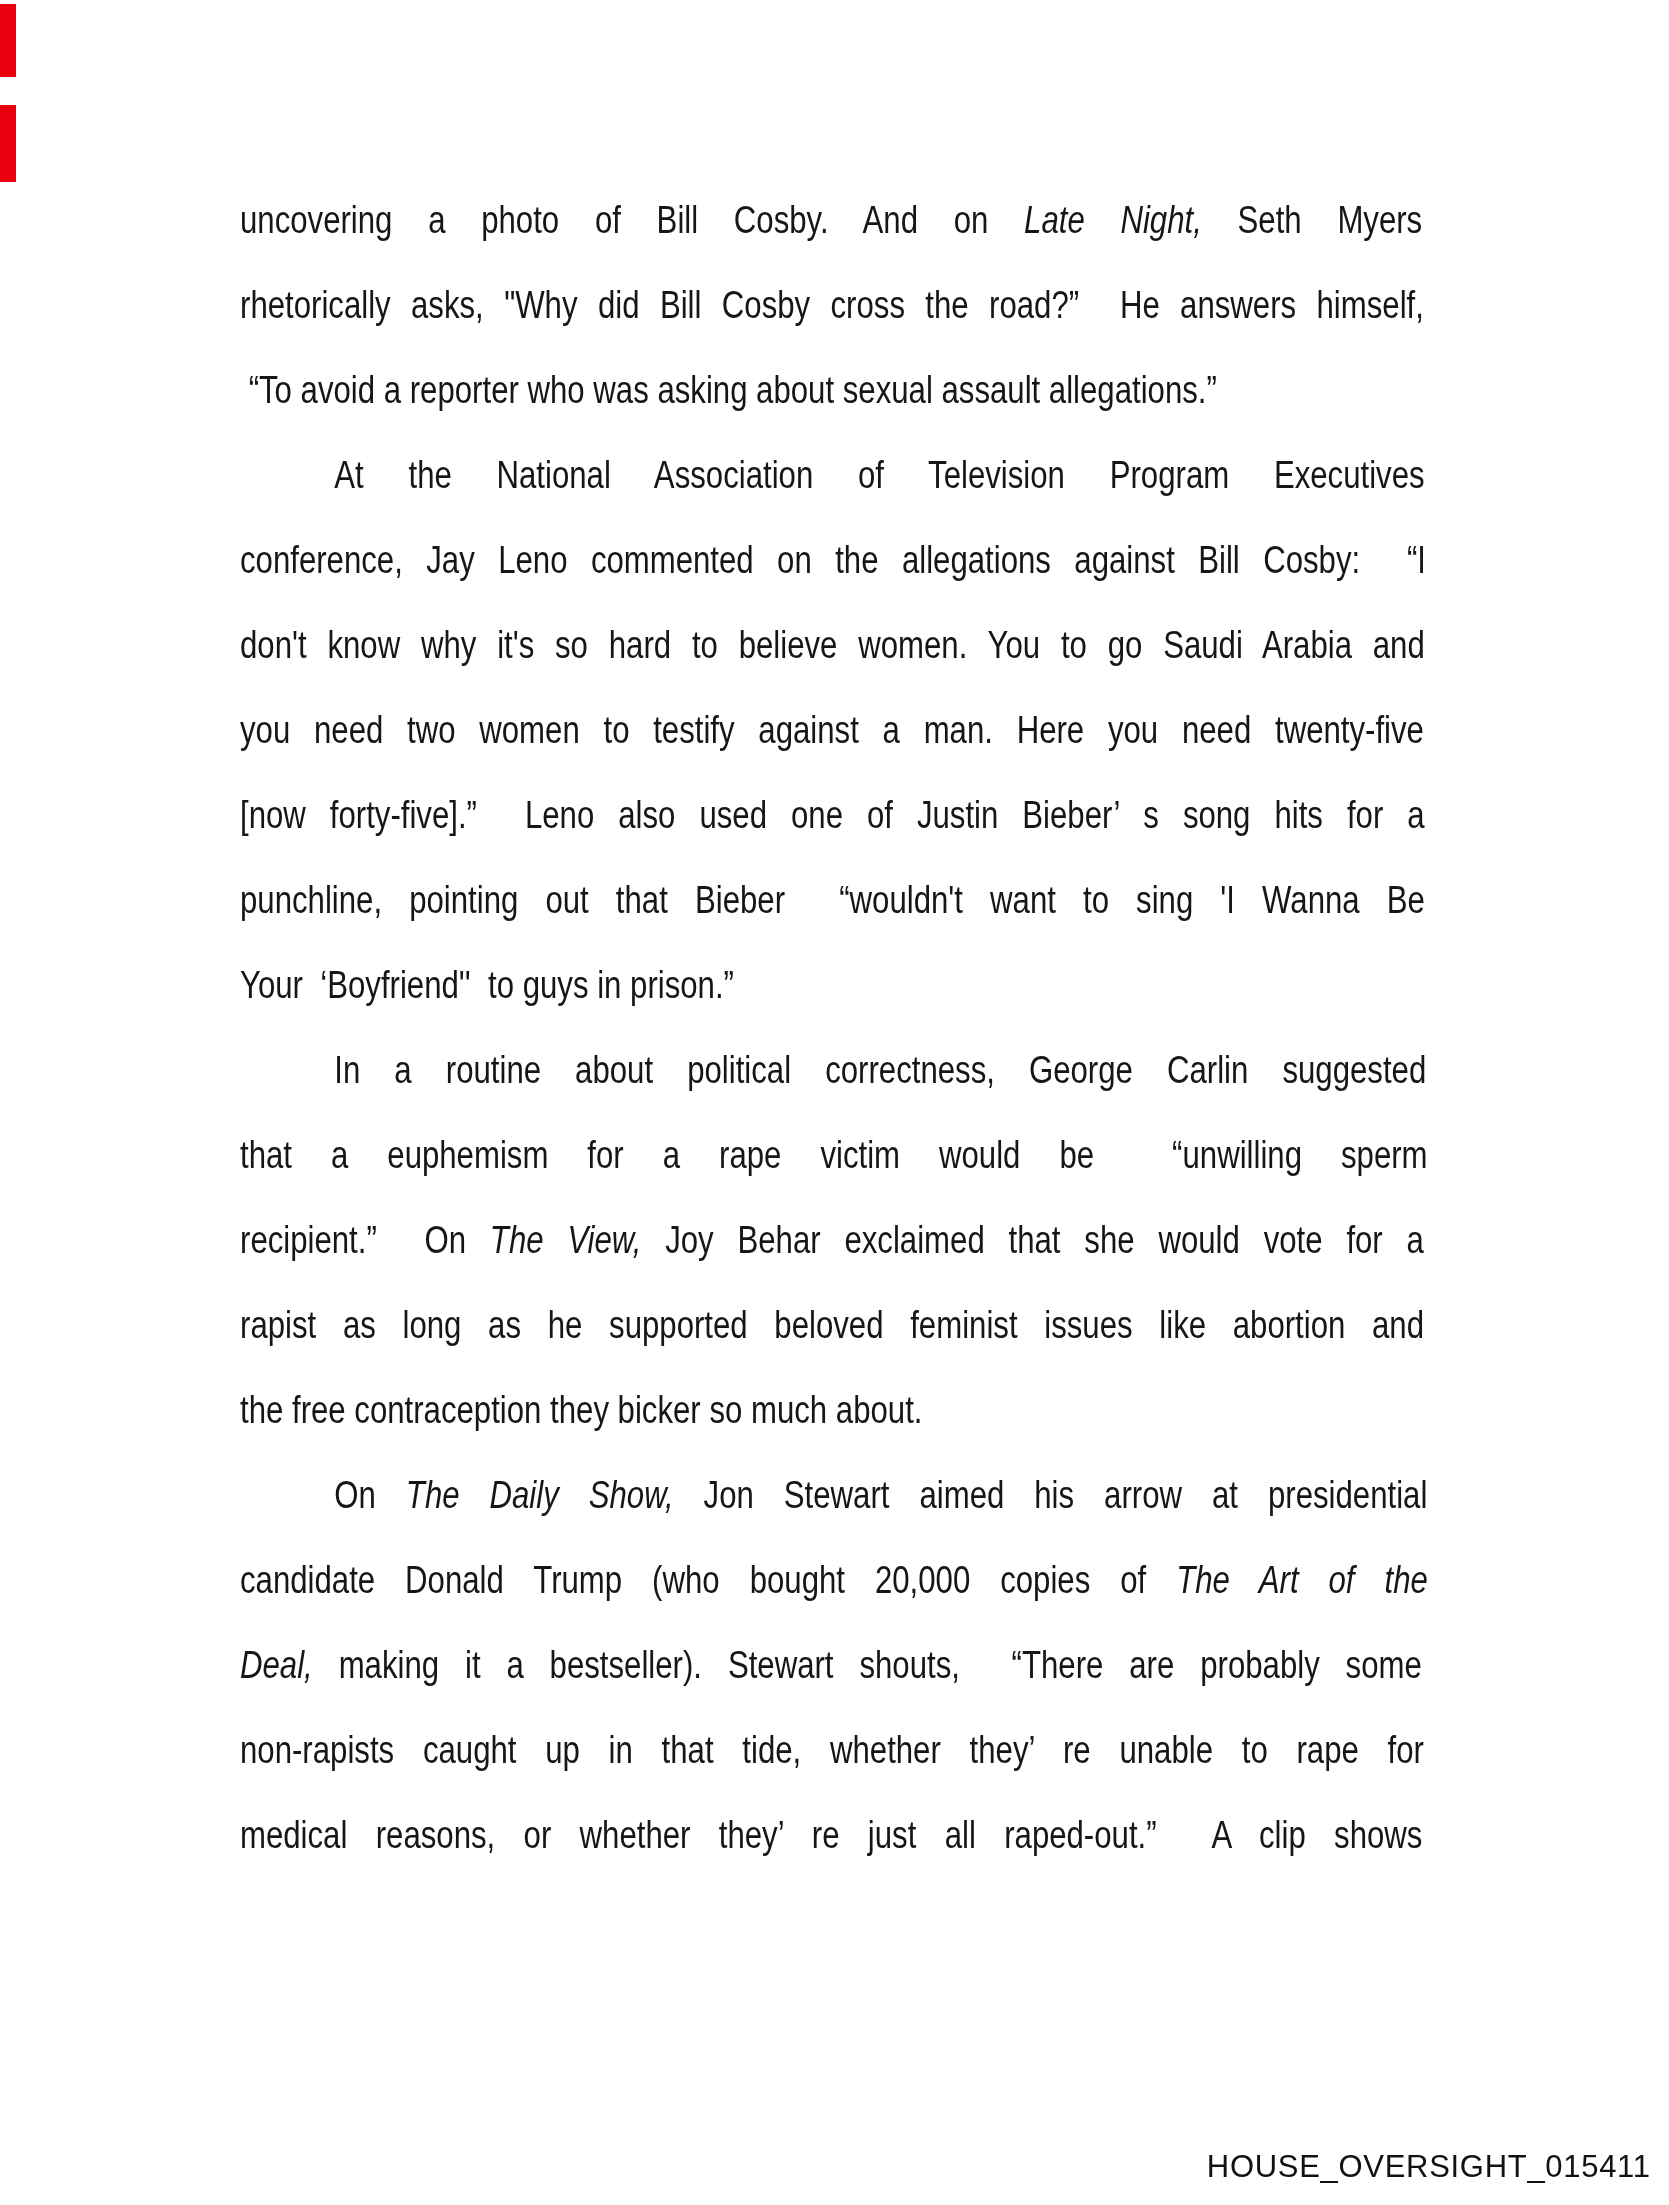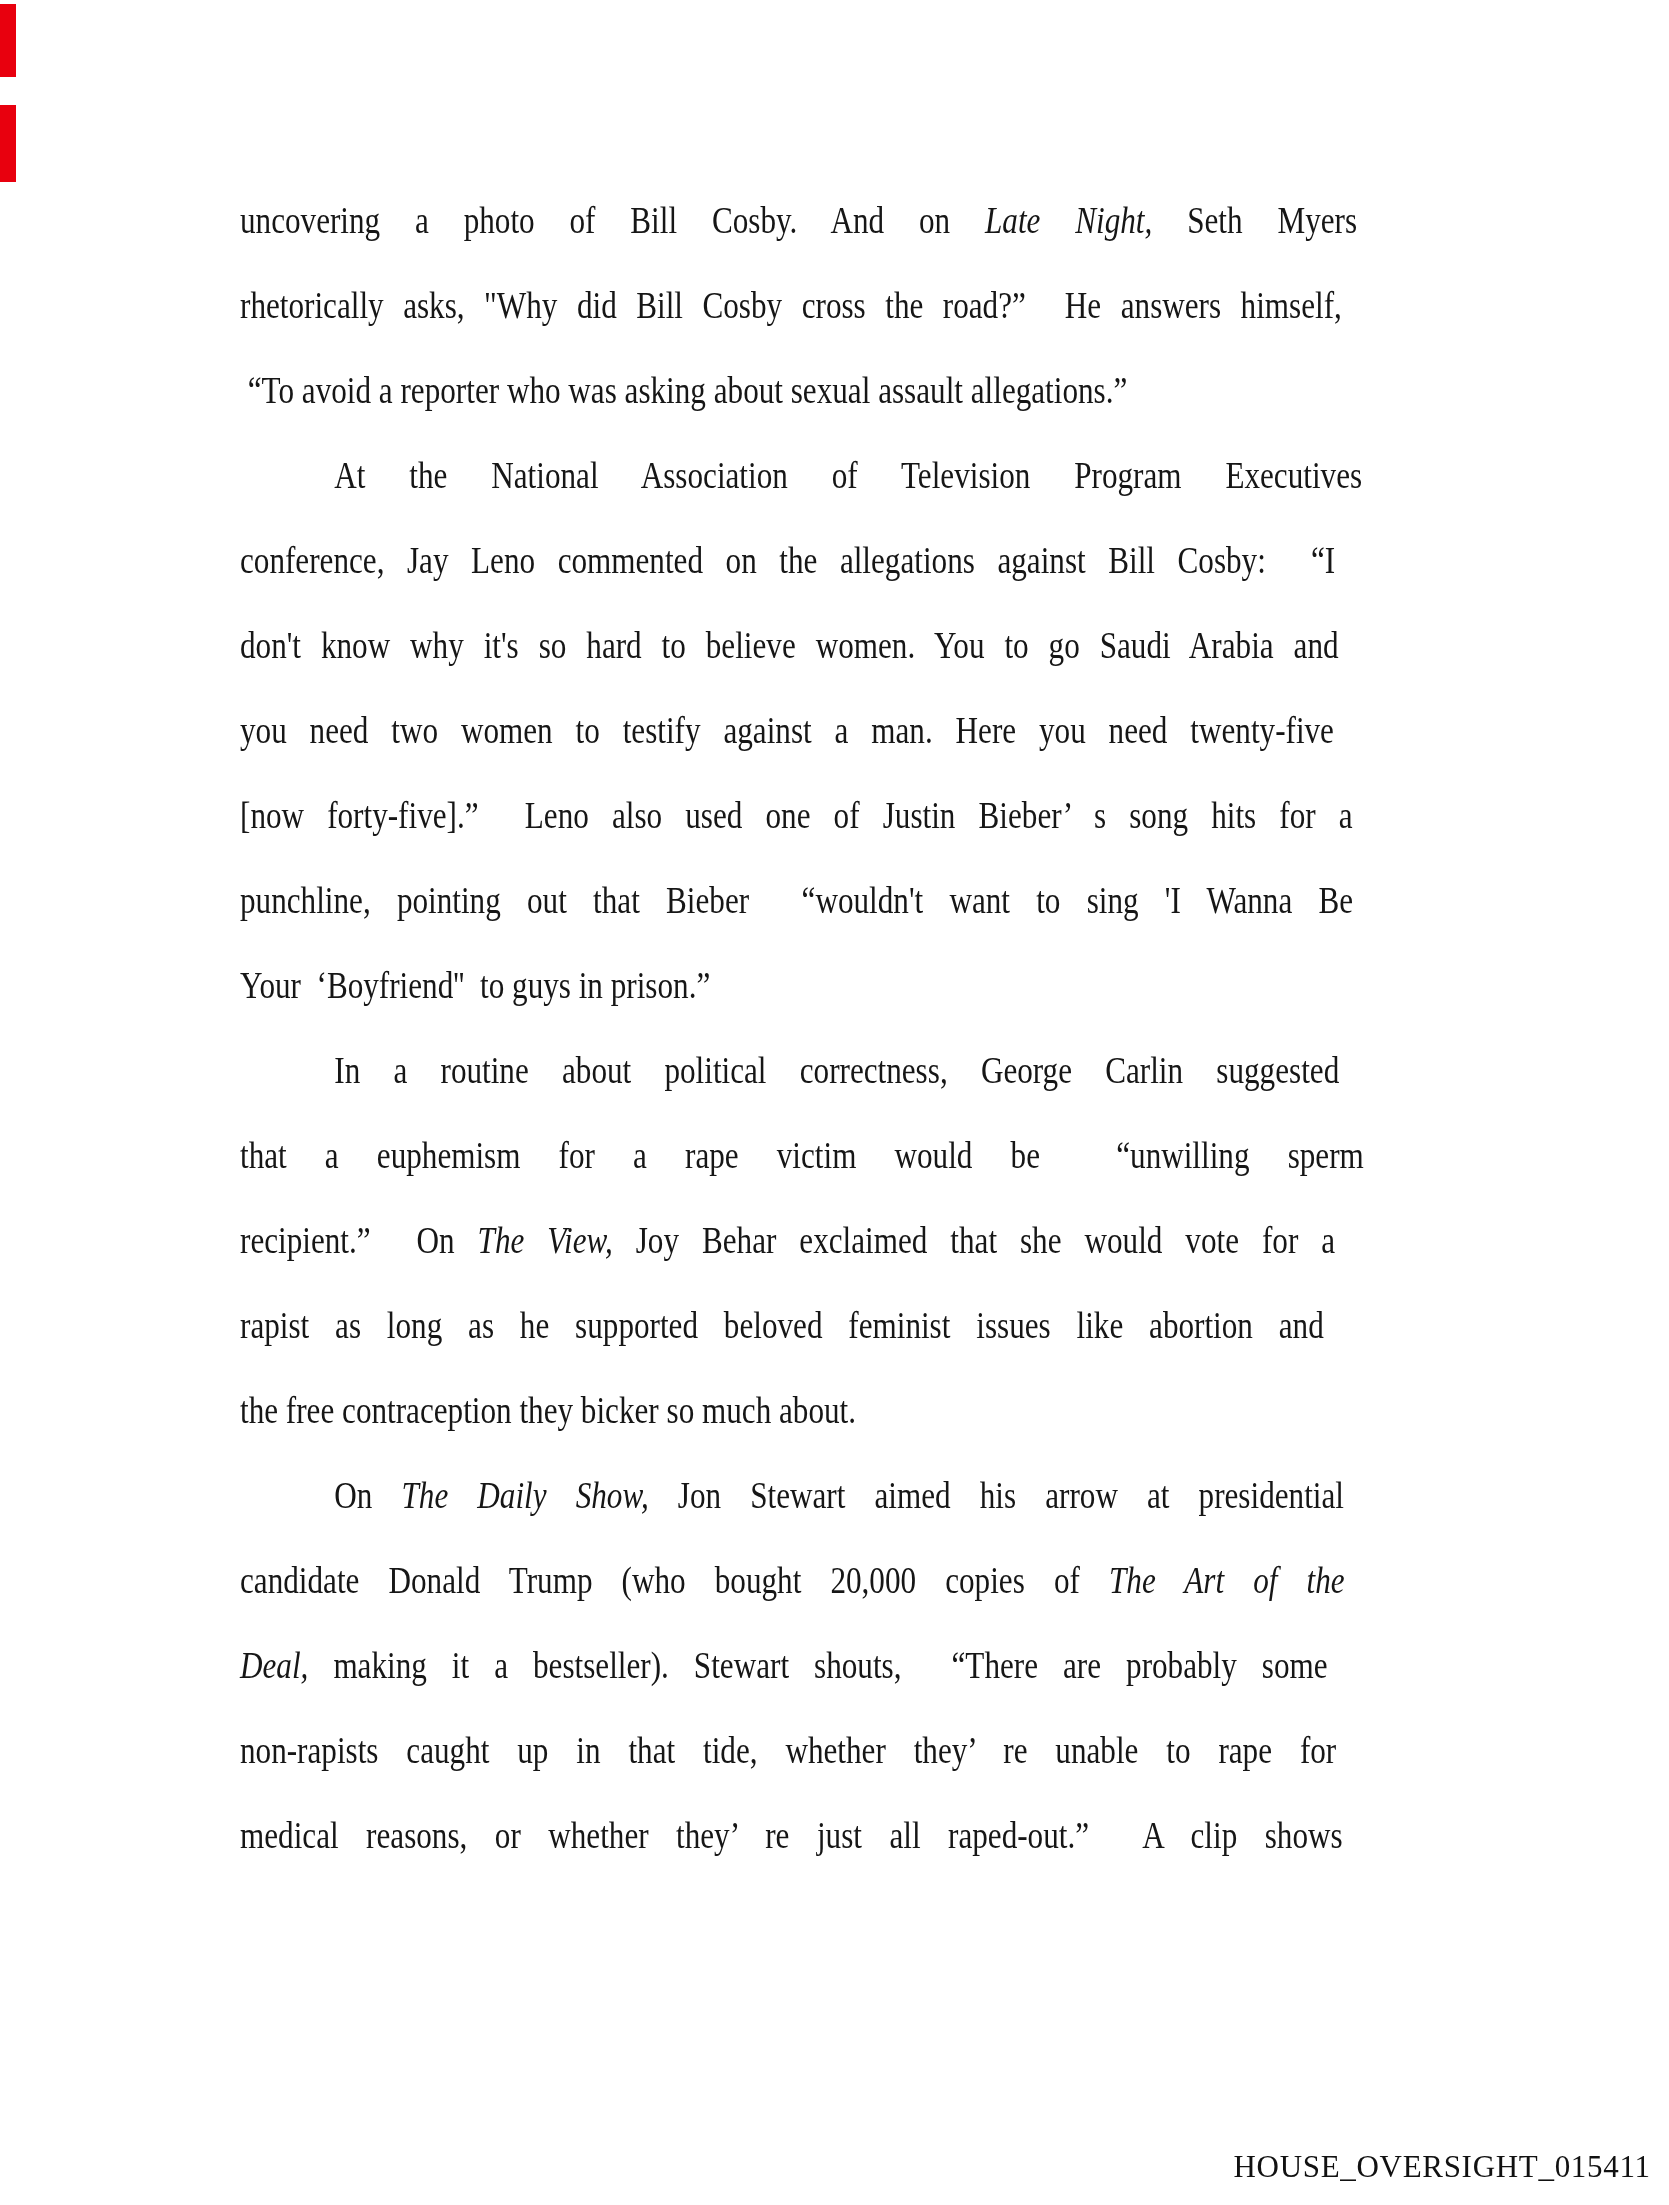--- a/index.html
+++ b/index.html
@@ -2,21 +2,21 @@
 <html style="font-size:10.5px"><head>
 <meta charset="utf-8">
 <title>Document Page</title>
 <style>
   html,body{margin:0;padding:0;background:#ffffff;}
   .page{
     position:relative;
     width:1669px;height:2205px;
     background:#ffffff;
     overflow:hidden;
-    font-family:Liberation Serif, serif;
+    font-family:Liberation Sans, sans-serif;
     color:#161616;
   }
   .textblock{
     position:absolute;
     left:240px;top:178px;
     width:1443px;
     transform:scaleX(0.82);
     transform-origin:0 0;
     font-size:38px;
   }

